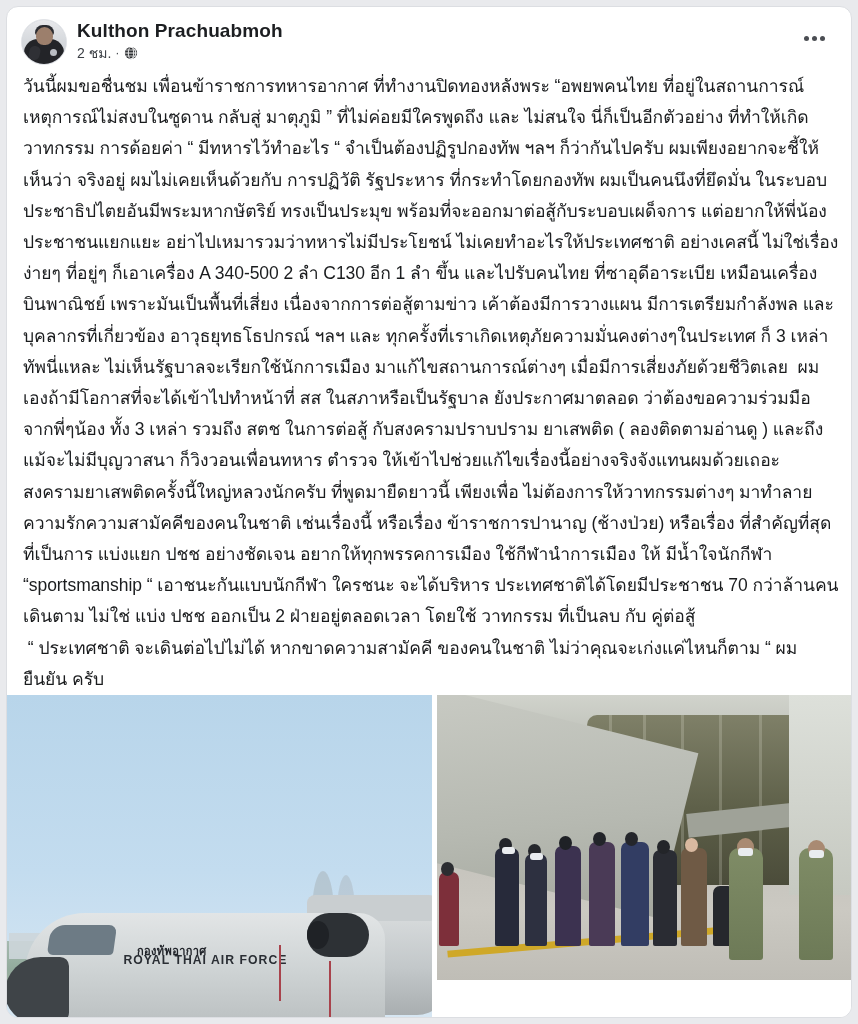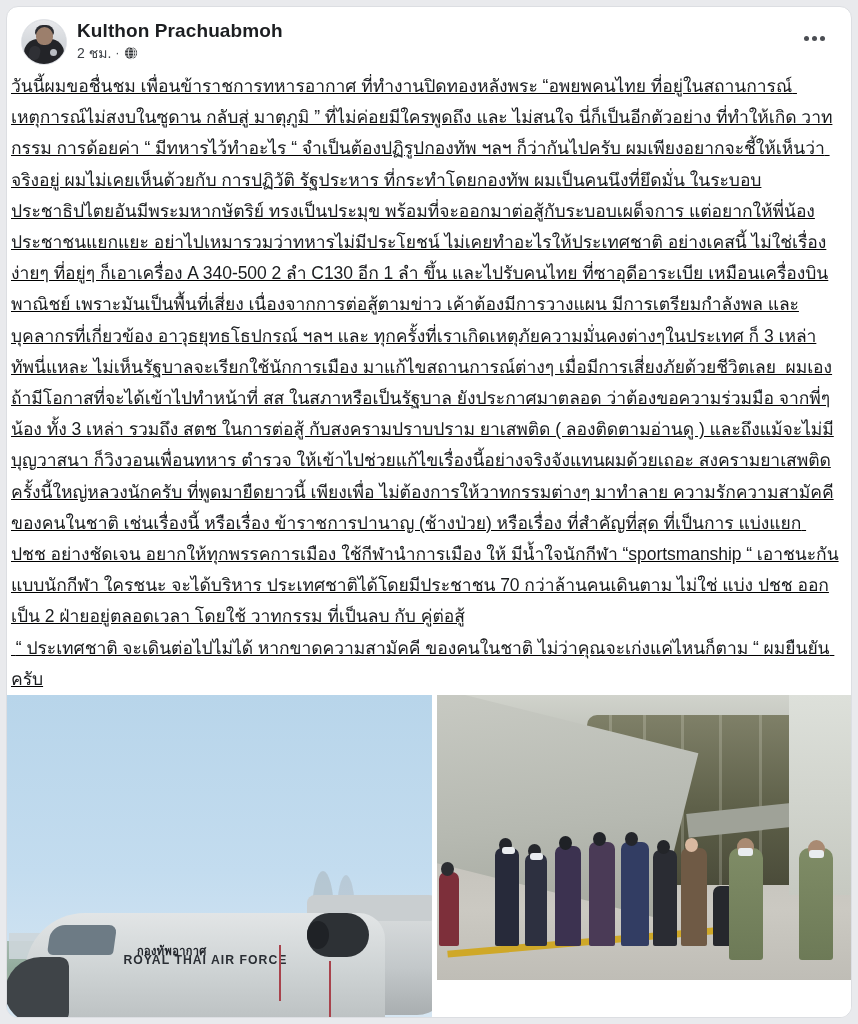--- a/index.html
+++ b/index.html
@@ -154,23 +154,22 @@
   .more-btn i {
     display: block;
     width: 5px;
     height: 5px;
     border-radius: 50%;
     background: #4b4e53;
   }
 
   
   .post-body {
-    padding: 0 12px 0 4px;
+    padding: 0 12px 0 16px;
     box-sizing: border-box;
-    text-decoration: underline;
   }
   .post-text {
     font-size: 17.5px;
     line-height: 31.2px;
     color: #1a1c1e;
     white-space: pre-wrap;
     word-break: break-word;
     font-family: "Liberation Sans", "DejaVu Sans", sans-serif;
     letter-spacing: -0.05px;
   }

